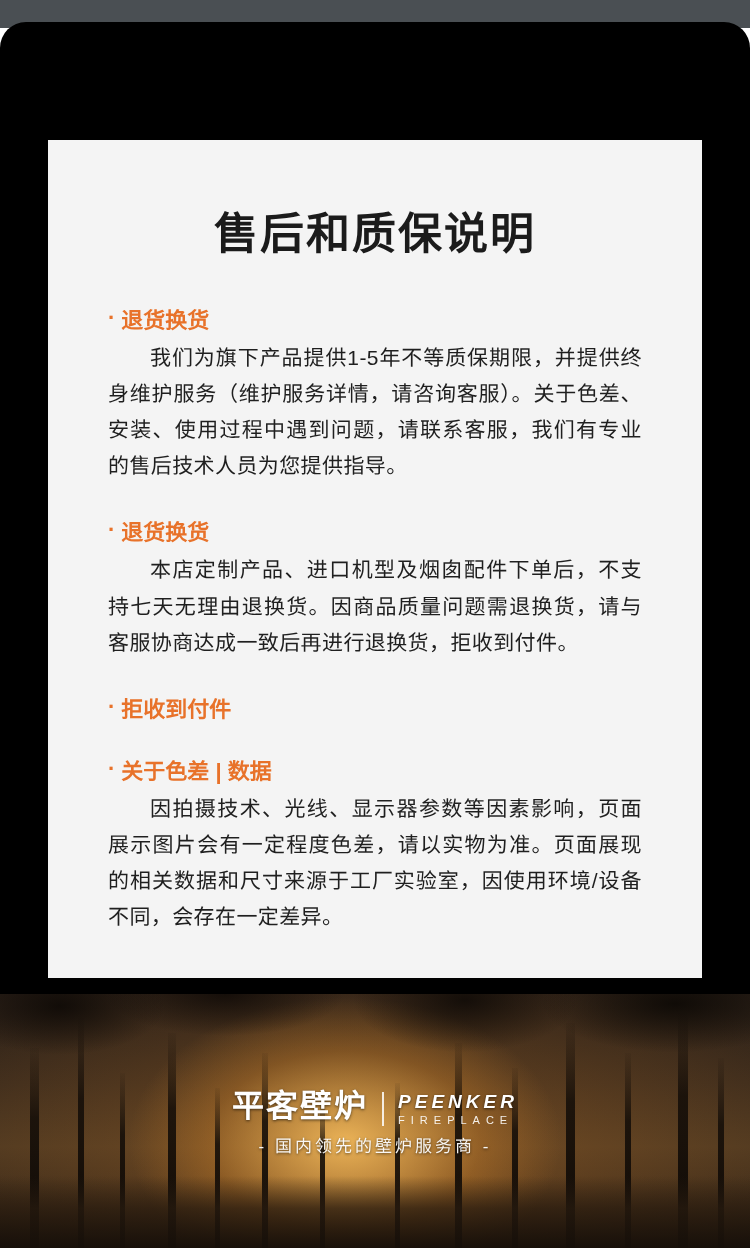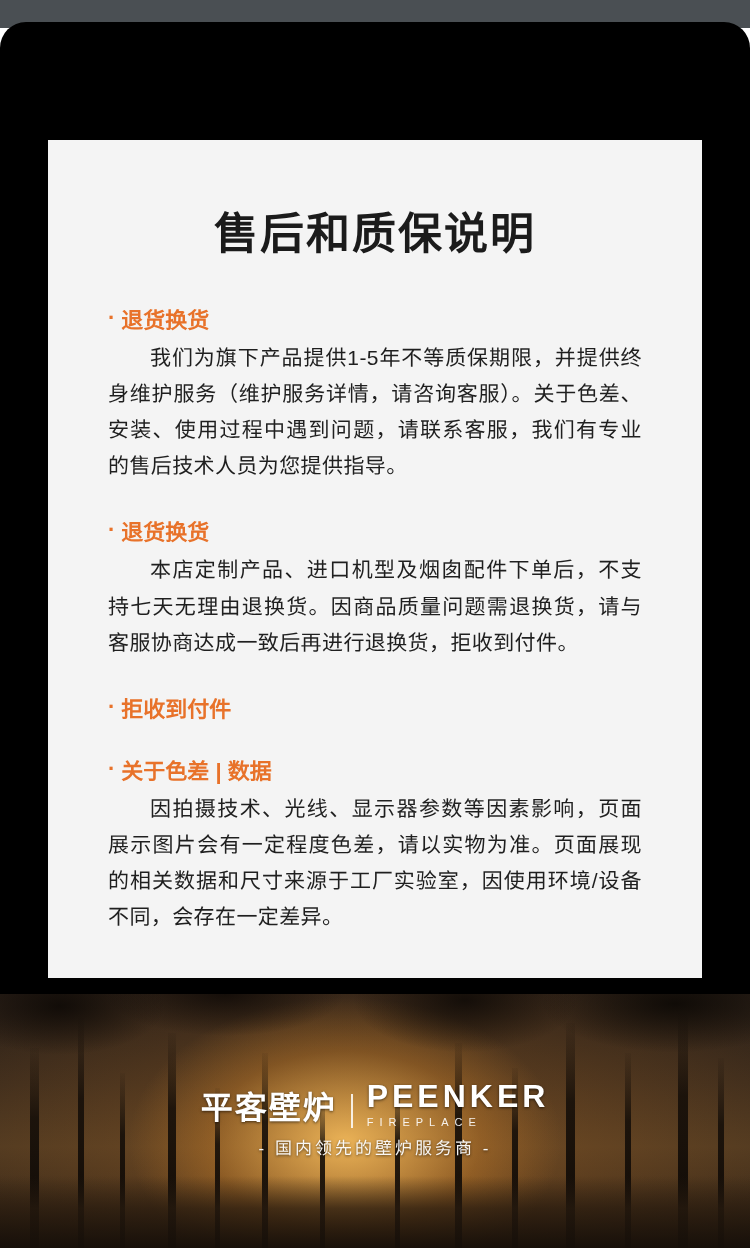--- a/index.html
+++ b/index.html
@@ -155,26 +155,27 @@
     color: #ffffff;
     text-shadow: 0 1px 3px rgba(0,0,0,0.6);
   }
   .brand-sep {
     width: 2px;
     height: 34px;
     background: rgba(255,255,255,0.85);
   }
   .brand-en-wrap { text-align: left; }
   .brand-en {
-    font-size: 32px;
+    font-size: 19px;
     font-weight: bold;
     letter-spacing: 4px;
     color: #ffffff;
     line-height: 1.05;
     text-shadow: 0 1px 3px rgba(0,0,0,0.6);
+    font-style: italic;
   }
   .brand-en-sub {
     font-size: 11px;
     letter-spacing: 6px;
     color: rgba(255,255,255,0.9);
     margin-top: 2px;
   }
   .brand-tag {
     margin-top: 6px;
     font-size: 17px;

